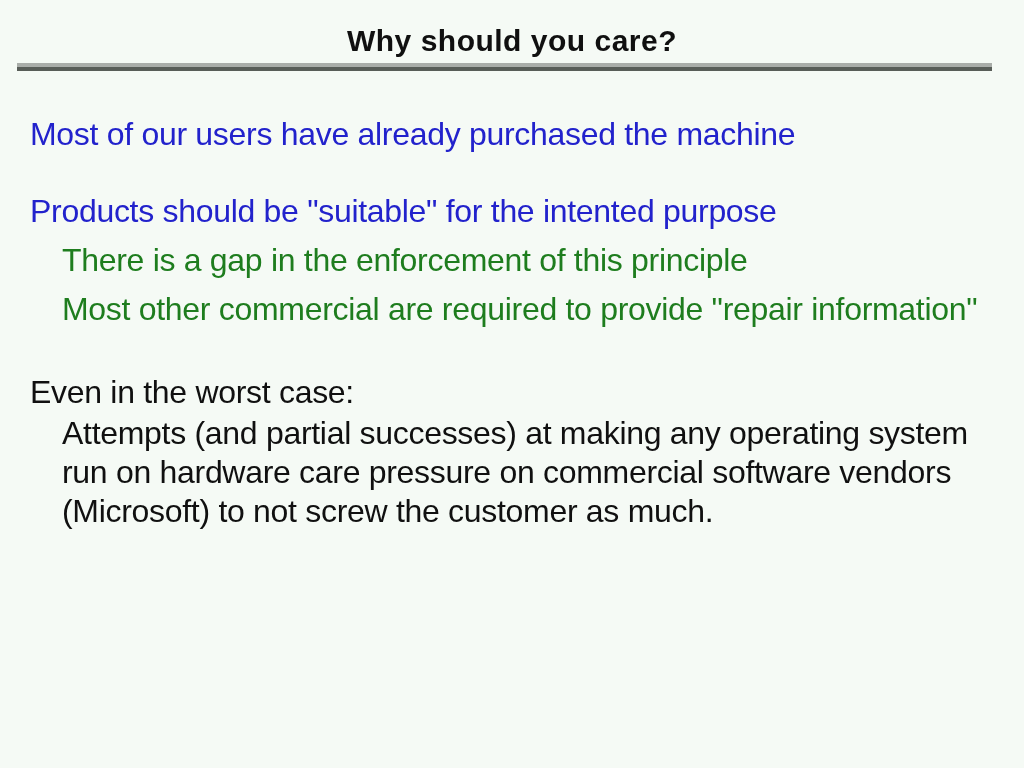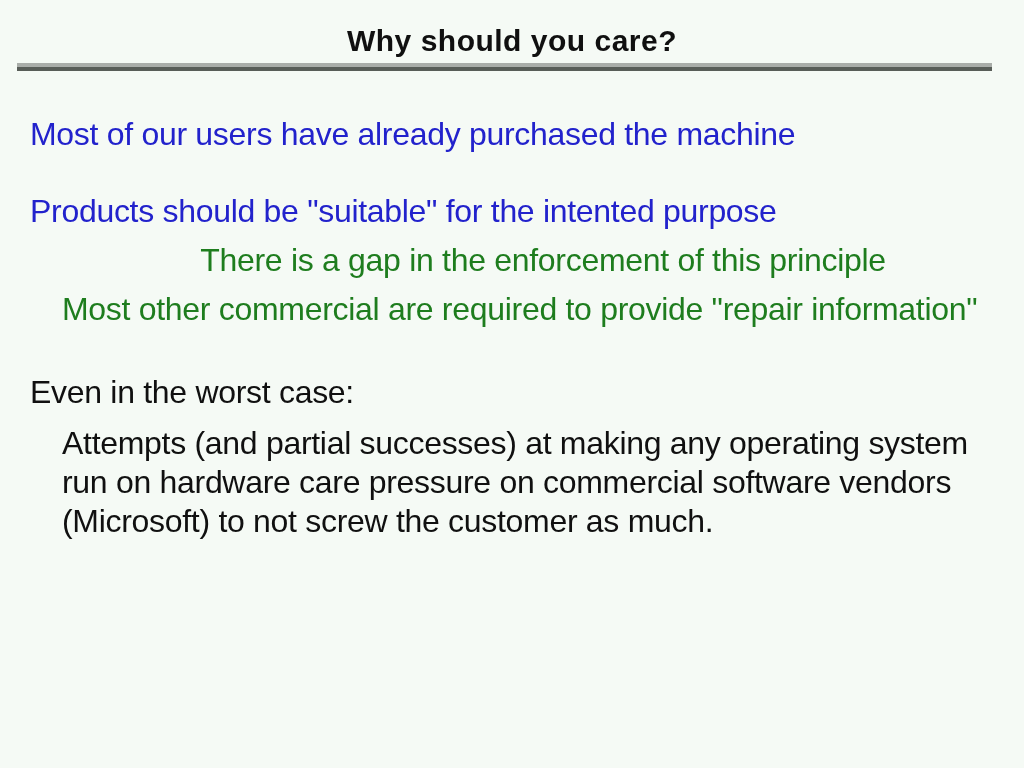--- a/index.html
+++ b/index.html
@@ -46,25 +46,25 @@
   .bullet .line {
     white-space: pre;
   }
   .indent-1 { margin-left: 30px; }
   .indent-2 { margin-left: 62px; }
   .c-blue  { color: var(--text-blue, #2222cc); }
   .c-green { color: var(--text-green, #1e7d1e); }
   .c-black { color: var(--text-black, #101010); }
   .mt-p1 { margin-top: 44px; }
   .mt-p2 { margin-top: 38px; }
-  .mt-p3 { margin-top: 10px; text-align: center; }
+  .mt-p3 { margin-top: 10px; }
   .mt-p4 { margin-top: 10px; }
   .mt-p5 { margin-top: 12px; }
   .mt-p6 { margin-top: 44px; }
-  .mt-p7 { margin-top: 12px; }
+  .mt-p7 { margin-top: 2px; }
 </style>
 </head>
 <body>
 
 <div class="slide">
 
   <div class="title">Why should you care?</div>
 
   <div class="divider"></div>
 

